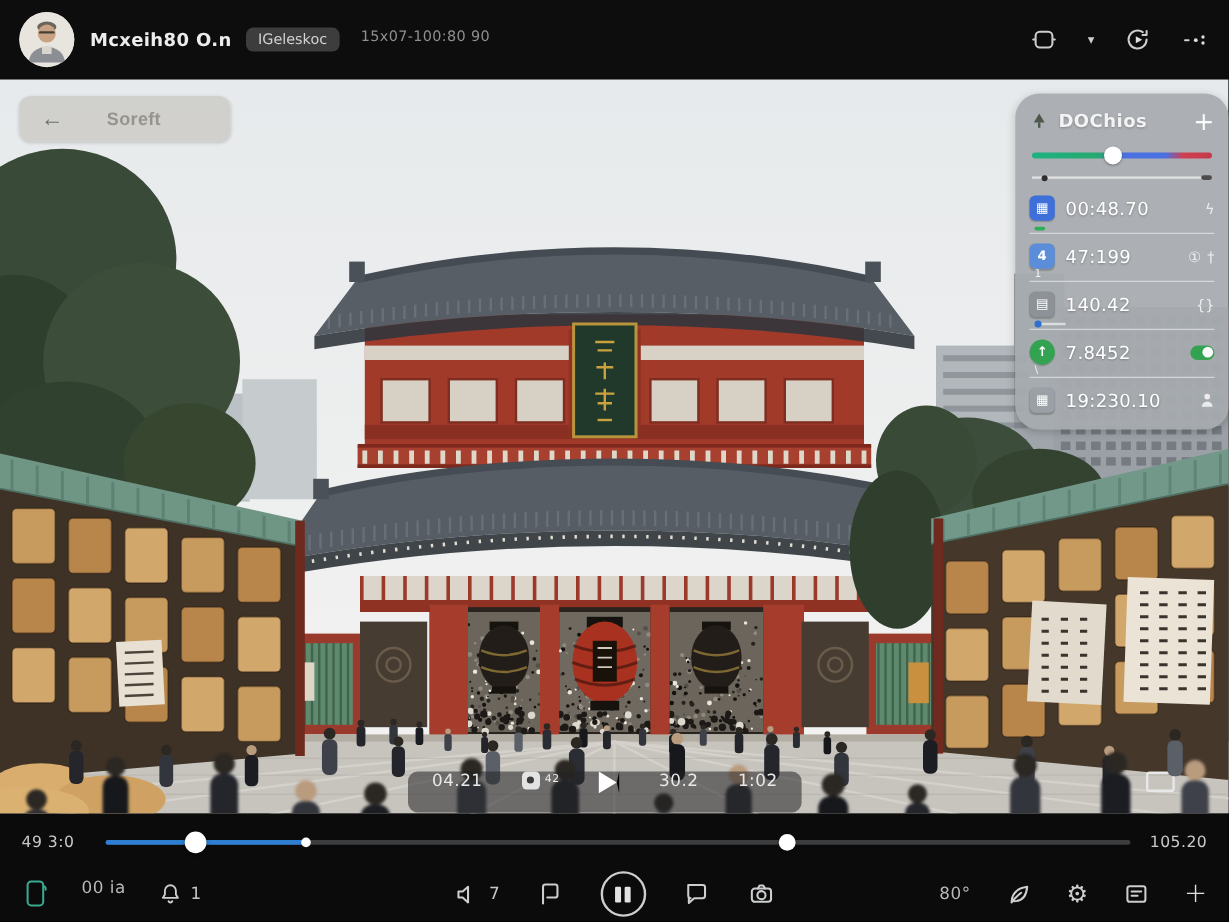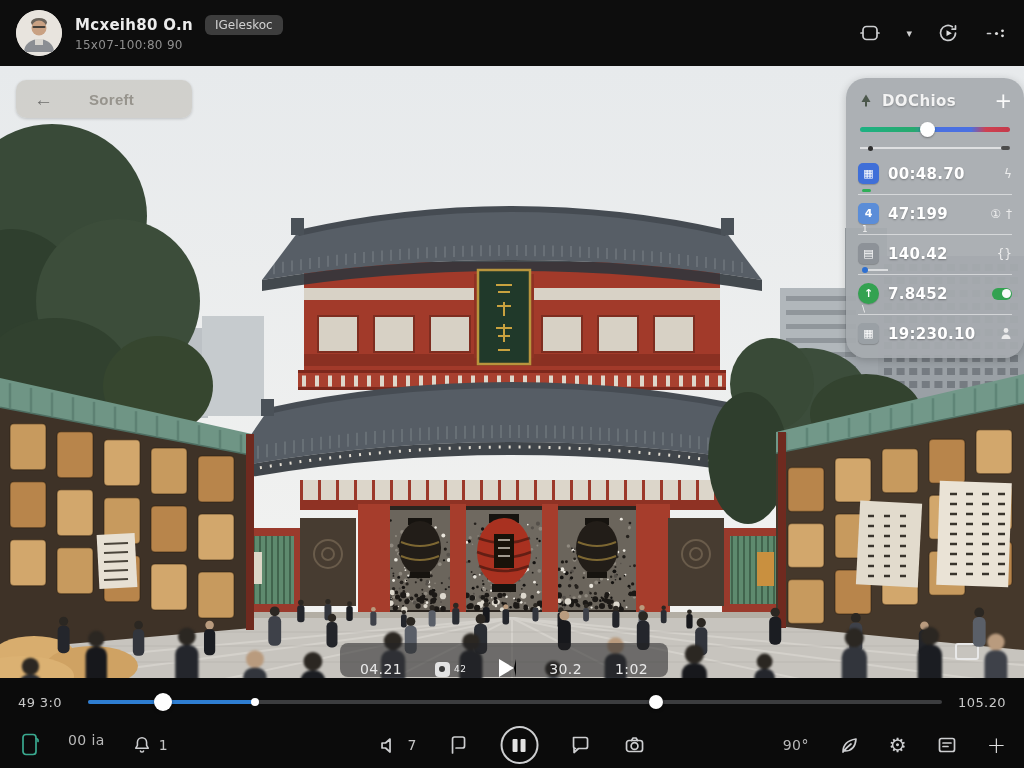--- a/index.html
+++ b/index.html
@@ -1,21 +1,21 @@
 <!DOCTYPE html>
 <html><head>
 <meta charset="utf-8">
 <style>
   html,body{margin:0;padding:0;background:#000}
   #app{width:1024px;height:768px;background:#0c0c0c;font-family:"DejaVu Sans",sans-serif;position:relative;overflow:hidden}
 
   
   .topbar{height:66px;display:flex;align-items:center;padding:0 16px;gap:13px;background:#0d0d0d;box-sizing:border-box}
   .avatar{width:46px;height:46px;border-radius:50%;overflow:hidden;flex:0 0 auto;background:#e8e4de;cursor:pointer}
-  .umeta{display:flex;flex-direction:column;gap:3px}
+  .umeta{display:flex;flex-direction:row;gap:18px}
   .urow{display:flex;align-items:center;gap:12px}
   .uname{font-size:15px;font-weight:700;color:#ececec;letter-spacing:.3px}
   .badge{font-size:12px;color:#d2d2d2;background:#3d3d3d;padding:3px 10px;border-radius:6px}
   .usub{font-size:12px;color:#8f8f8f;letter-spacing:.3px}
   .topicons{margin-left:auto;display:flex;align-items:center;gap:24px;color:#dedede}
   .ticon{display:inline-flex;align-items:center;justify-content:center;cursor:pointer}
   .caret{font-size:11px;color:#cfcfcf}
 
   
   .stage{position:relative;width:1024px;height:612px;overflow:hidden;background:#1a1a1a}
@@ -34,31 +34,31 @@
   .gtrack{position:absolute;left:0;right:0;top:5px;height:5px;border-radius:3px;background:linear-gradient(90deg,#1db183 0%,#27a96e 36%,#4a70e2 52%,#4a70e2 74%,#cf4050 84%,#c43a4b 100%)}
   .gknob{position:absolute;top:0;width:15px;height:15px;border-radius:50%;background:#fff;box-shadow:0 1px 2px rgba(0,0,0,.35);cursor:pointer}
   .subline{position:relative;height:2px;background:rgba(255,255,255,.6);margin:10px 2px 6px}
   .subdot{position:absolute;left:8px;top:-1.5px;width:5px;height:5px;border-radius:50%;background:#2e2e2e}
   .subtick{position:absolute;right:0;top:-1px;width:9px;height:4px;border-radius:2px;background:#4c4c4c}
 
   .prow{position:relative;display:flex;align-items:center;gap:9px;padding:8px 0 10px}
   .prow+.prow{border-top:1px solid rgba(255,255,255,.5)}
   .picon{width:21px;height:21px;border-radius:5px;display:flex;align-items:center;justify-content:center;font-size:11px;font-weight:700;color:#fff;flex:0 0 auto;box-shadow:0 1px 1px rgba(0,0,0,.2)}
   .i1{background:#3f6fd8}.i2{background:#5b8dd8}.i3{background:#8d9298}.i4{background:#33a251;border-radius:50%}.i5{background:#9aa0a5}
-  .pval{font-size:15px;font-weight:700;color:#fff;text-shadow:0 1px 2px rgba(0,0,0,.3);letter-spacing:.3px}
+  .pval{font-size:15px;font-weight:400;color:#fff;text-shadow:0 1px 2px rgba(0,0,0,.3);letter-spacing:.3px}
   .minis{margin-left:auto;display:flex;align-items:center;gap:5px;font-size:12px;color:#f0f0f0;opacity:.95}
   .sub{position:absolute;left:4px;bottom:0;font-size:9px;color:#f2f2f2;line-height:1}
   .sub-dash{width:9px;height:3px;border-radius:2px;background:#2fae57;bottom:2px}
   .sub-dot{width:26px;height:2px;background:rgba(255,255,255,.6);bottom:3px}
   .sub-dot::before{content:"";position:absolute;left:0;top:-2px;width:6px;height:6px;border-radius:50%;background:#2e6fd0}
   .toggle{width:20px;height:12px;border-radius:6px;background:#2da24c;position:relative;display:inline-block}
   .toggle::after{content:"";position:absolute;right:1.5px;top:1.5px;width:9px;height:9px;border-radius:50%;background:#fff}
 
   
-  .player-pill{position:absolute;left:340px;top:577px;width:328px;height:34px;background:rgba(35,35,37,.55);border-radius:8px;display:flex;align-items:flex-end;justify-content:space-between;padding:0 20px;box-sizing:border-box;color:#e9e9e9;font-size:14px;letter-spacing:.4px}
+  .player-pill{position:absolute;left:340px;top:577px;width:328px;height:34px;background:rgba(35,35,37,.55);border-radius:8px;display:flex;align-items:flex-start;justify-content:space-between;padding:0 20px;box-sizing:border-box;color:#e9e9e9;font-size:14px;letter-spacing:.4px}
   .counter{display:flex;align-items:center;gap:4px}
   .cicon{width:15px;height:15px;border-radius:4px;background:#e3e3e3;position:relative}
   .cicon::after{content:"";position:absolute;left:4px;top:4px;width:6px;height:6px;border-radius:50%;background:#3a3a3a}
   .cnum{font-size:9px;line-height:1;color:#ececec}
   .play-btn{width:0;height:0;border-left:15px solid #fff;border-top:9px solid transparent;border-bottom:9px solid transparent;cursor:pointer;background:none;padding:0}
 
   
   .footer{height:90px;background:#0b0b0b;padding:10px 18px 0;box-sizing:border-box}
   .timeline{display:flex;align-items:center;gap:16px;height:28px}
   .tl-label{font-size:13px;color:#c9c9c9;letter-spacing:.4px;white-space:nowrap}
@@ -1353,21 +1353,21 @@
         <button class="tbtn">
           <svg width="24" height="24" viewBox="0 0 24 24">
             <rect class="oi" x="4" y="7.5" width="16" height="11" rx="2.5"></rect>
             <circle class="oi" cx="12" cy="13" r="3.4"></circle>
             <path class="oi" d="M9 7.5 l1.5-2.5 h3 L15 7.5"></path>
           </svg>
         </button>
       </div>
 
       <div class="tg-right">
-        <span class="tb-text">90°</span>
+        <span class="tb-text">80°</span>
         <button class="tbtn">
           <svg width="24" height="24" viewBox="0 0 24 24">
             <path class="oi" d="M6 19 Q6 8 19 6 Q18 18 8 18 M6 19 Q10 14 14 11"></path>
           </svg>
         </button>
         <button class="tbtn">
           <span class="gear-glyph">⚙</span>
         </button>
         <button class="tbtn">
           <svg width="24" height="24" viewBox="0 0 24 24">

